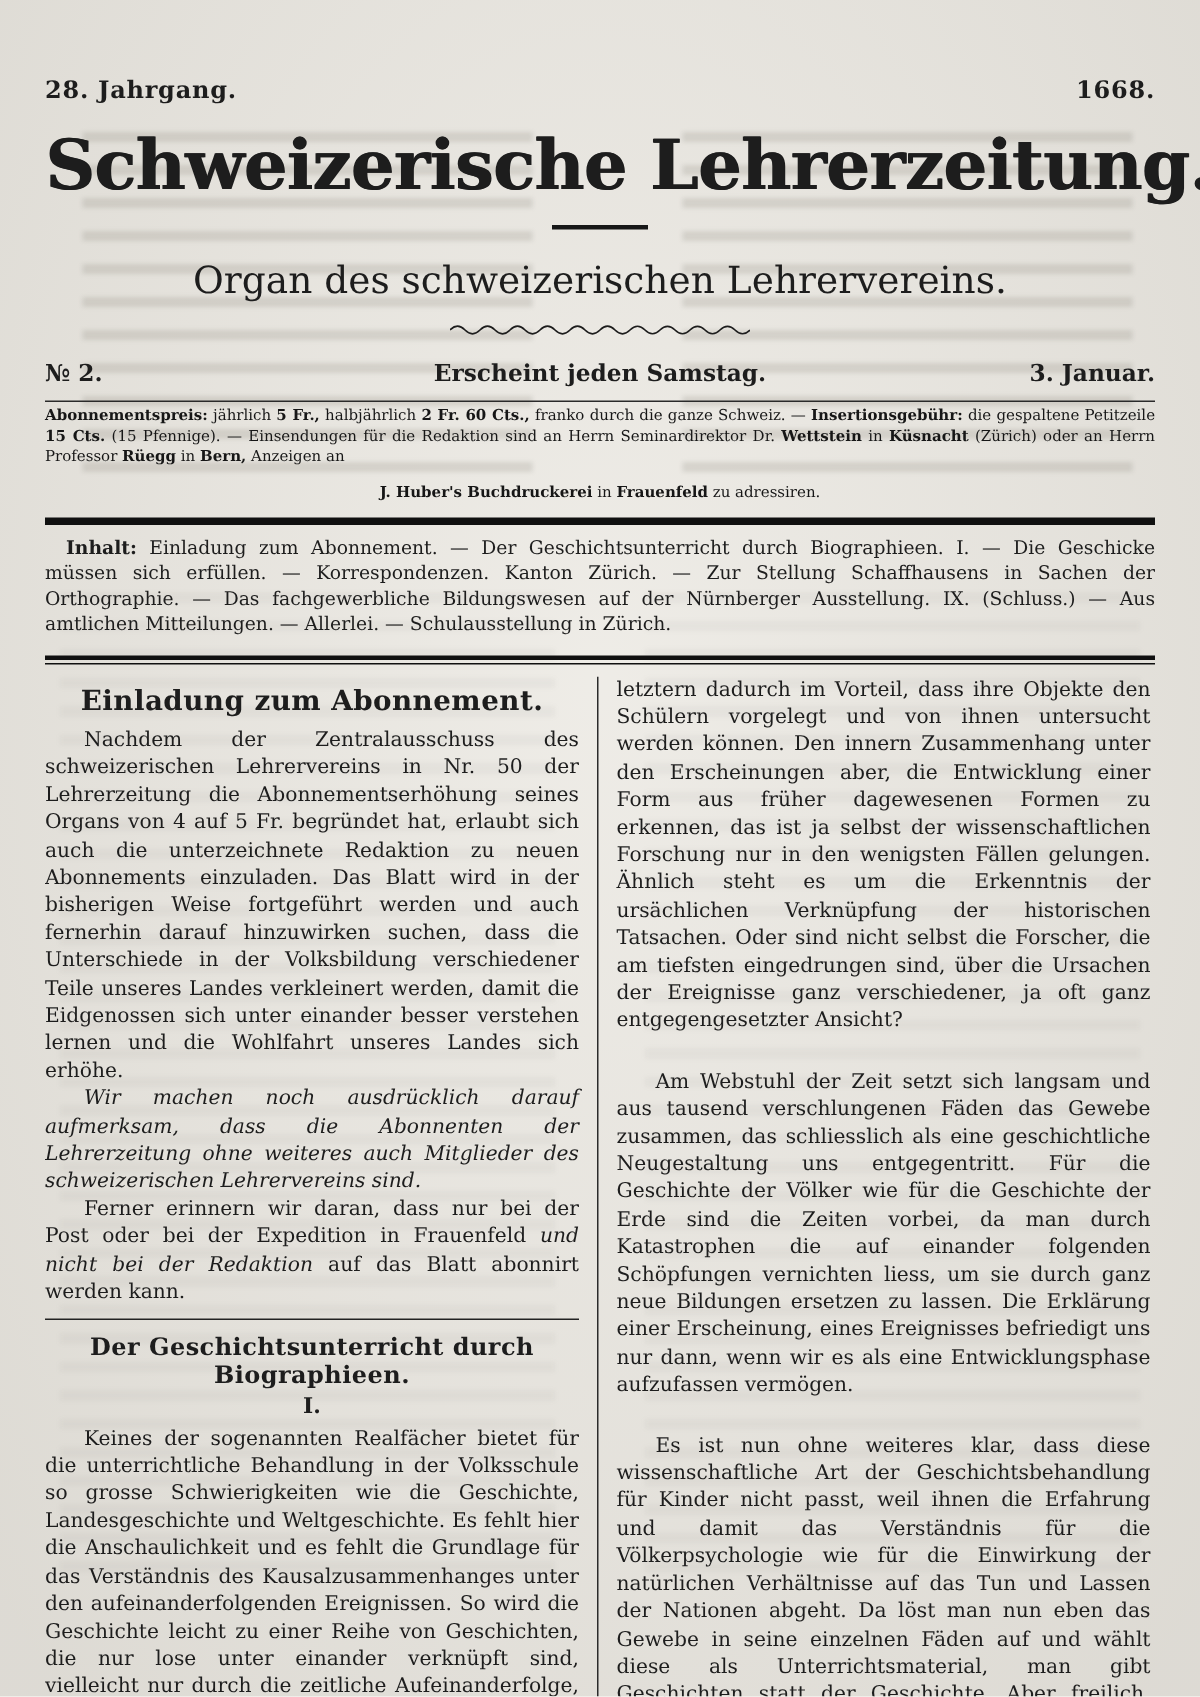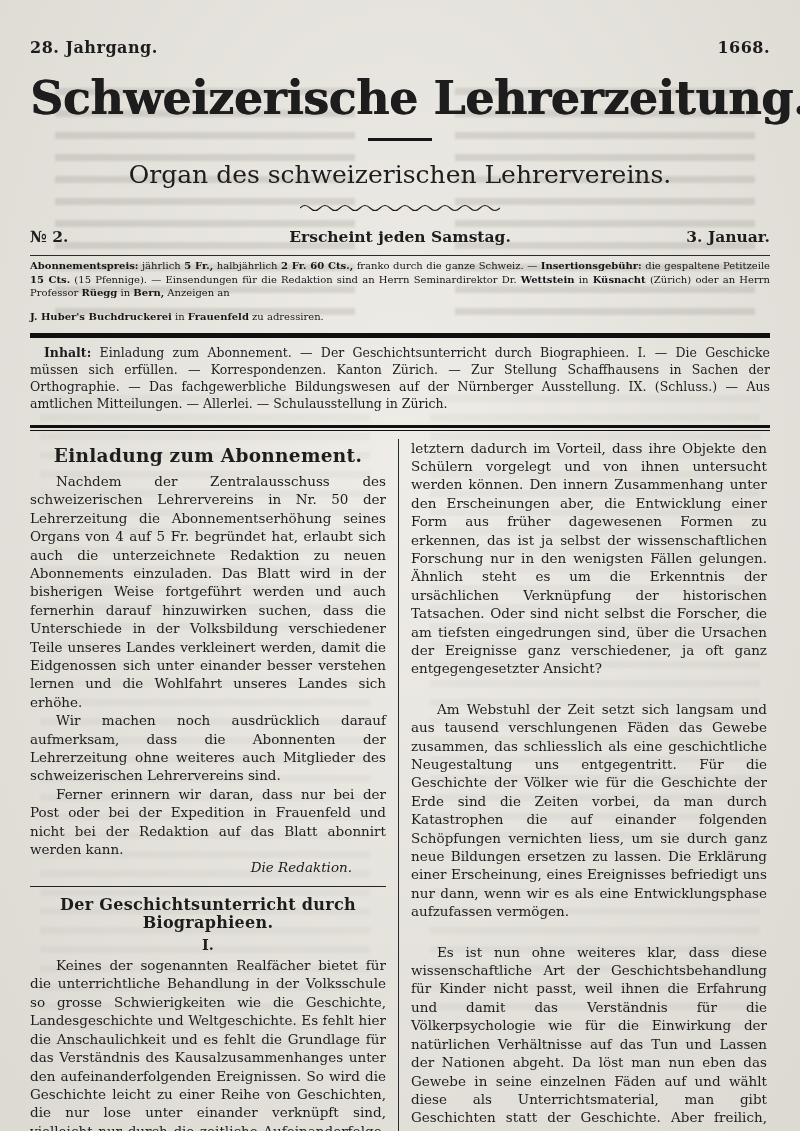--- a/index.html
+++ b/index.html
@@ -22,43 +22,43 @@
   .bleed.b1{top:88px;left:55px;width:300px;height:230px;
     background:repeating-linear-gradient(180deg, rgba(105,100,90,0.16) 0 7px, transparent 7px 22px);}
   .bleed.b2{top:88px;right:45px;width:300px;height:230px;
     background:repeating-linear-gradient(180deg, rgba(105,100,90,0.16) 0 7px, transparent 7px 22px);}
   .bleed.b3{top:395px;left:40px;width:330px;height:660px;
     background:repeating-linear-gradient(180deg, rgba(110,105,95,0.05) 0 7px, transparent 7px 19px);}
   .bleed.b4{top:395px;right:40px;width:330px;height:660px;
     background:repeating-linear-gradient(180deg, rgba(110,105,95,0.05) 0 7px, transparent 7px 19px);}
 
   .top-row{display:flex;justify-content:space-between;
-    padding-top:38px;font-weight:bold;font-size:16px;letter-spacing:0.5px;}
+    padding-top:50px;font-weight:bold;font-size:16px;letter-spacing:0.5px;}
 
   .masthead-title{
     text-align:center;margin-top:14px;
     font-size:46px;font-weight:bold;letter-spacing:-0.5px;
     text-shadow:0.6px 0 currentColor;
     white-space:nowrap;
   }
   .title-rule{width:64px;height:3px;background:#171717;margin:13px auto 0;}
   .masthead-subtitle{text-align:center;margin-top:19px;font-size:25px;}
   .wavy-wrap{text-align:center;margin-top:15px;line-height:0;}
 
   .issue-row{display:flex;margin-top:15px;font-weight:bold;font-size:15.5px;}
   .issue-row .l{width:25%;text-align:left;}
   .issue-row .c{width:50%;text-align:center;}
   .issue-row .r{width:25%;text-align:right;}
 
   .thin-rule{border:none;border-top:1px solid #2a2a2a;margin:9px 0 0;}
 
   .boiler{font-size:10px;line-height:13.5px;margin-top:3px;text-align:justify;color:#161616;}
-  .boiler-center{font-size:10px;line-height:13.5px;color:#161616;}
+  .boiler-center{font-size:10px;line-height:13.5px;text-align:center;color:#161616;}
   .b{font-weight:bold;}
-  .it{}
+  .it{font-style:italic;}
 
   .heavy-rule{height:5px;background:#101010;margin-top:4px;}
 
   .inhalt{font-size:12.5px;line-height:17px;text-align:justify;text-indent:14px;margin-top:6px;}
 
   .double-rule{height:2px;border-top:3px solid #101010;border-bottom:1px solid #101010;margin-top:5px;}
 
   .columns{display:flex;margin-top:8px;height:702px;overflow:hidden;}
   .col{width:356px;font-size:13.5px;line-height:18.4px;text-align:justify;}
   .col-left{padding-right:12px;}
@@ -120,21 +120,20 @@
 
     <div class="double-rule"></div>
 
     <div class="columns">
 
       <div class="col col-left">
         <h2 class="article-title">Einladung zum Abonnement.</h2>
         <p class="indent">Nachdem der Zentralausschuss des schweizerischen Lehrervereins in Nr. 50 der Lehrerzeitung die Abonnementserhöhung seines Organs von 4 auf 5 Fr. begründet hat, erlaubt sich auch die unterzeichnete Redaktion zu neuen Abonnements einzuladen. Das Blatt wird in der bisherigen Weise fortgeführt werden und auch fernerhin darauf hinzuwirken suchen, dass die Unterschiede in der Volksbildung verschiedener Teile unseres Landes verkleinert werden, damit die Eidgenossen sich unter einander besser verstehen lernen und die Wohlfahrt unseres Landes sich erhöhe.</p>
         <p class="indent it">Wir machen noch ausdrücklich darauf aufmerksam, dass die Abonnenten der Lehrerzeitung ohne weiteres auch Mitglieder des schweizerischen Lehrervereins sind.</p>
         <p class="indent"><span>Ferner erinnern wir daran, dass nur bei der Post oder bei der Expedition in Frauenfeld </span><span class="it">und nicht bei der Redaktion</span><span> auf das Blatt abonnirt werden kann.</span></p>
-        <p class="signature">Die Redaktion.</p>
         <hr class="col-rule">
         <h2 class="article-title2">Der Geschichtsunterricht durch Biographieen.</h2>
         <div class="section-num">I.</div>
         <p class="indent">Keines der sogenannten Realfächer bietet für die unterrichtliche Behandlung in der Volksschule so grosse Schwierigkeiten wie die Geschichte, Landesgeschichte und Weltgeschichte. Es fehlt hier die Anschaulichkeit und es fehlt die Grundlage für das Verständnis des Kausalzusammenhanges unter den aufeinanderfolgenden Ereignissen. So wird die Geschichte leicht zu einer Reihe von Geschichten, die nur lose unter einander verknüpft sind, vielleicht nur durch die zeitliche Aufeinanderfolge, und diese blos gedächtnismässige Aneignung nimmt dann die Kraft der Schüler in einer Art in Anspruch, die der Einwirkung auf die geistige Entwicklung, auf die Bildung und Erziehung nicht entspricht. Das Fach der Geschichte kommt so in eine ähnliche Lage wie eines der beschreibenden naturwissenschaftlichen Fächer. Nur sind die</p>
       </div>
 
       <div class="col-divider"></div>
 
       <div class="col col-right">
         <p>letztern dadurch im Vorteil, dass ihre Objekte den Schülern vorgelegt und von ihnen untersucht werden können. Den innern Zusammenhang unter den Erscheinungen aber, die Entwicklung einer Form aus früher dagewesenen Formen zu erkennen, das ist ja selbst der wissenschaftlichen Forschung nur in den wenigsten Fällen gelungen. Ähnlich steht es um die Erkenntnis der ursächlichen Verknüpfung der historischen Tatsachen. Oder sind nicht selbst die Forscher, die am tiefsten eingedrungen sind, über die Ursachen der Ereignisse ganz verschiedener, ja oft ganz entgegengesetzter Ansicht?</p>

